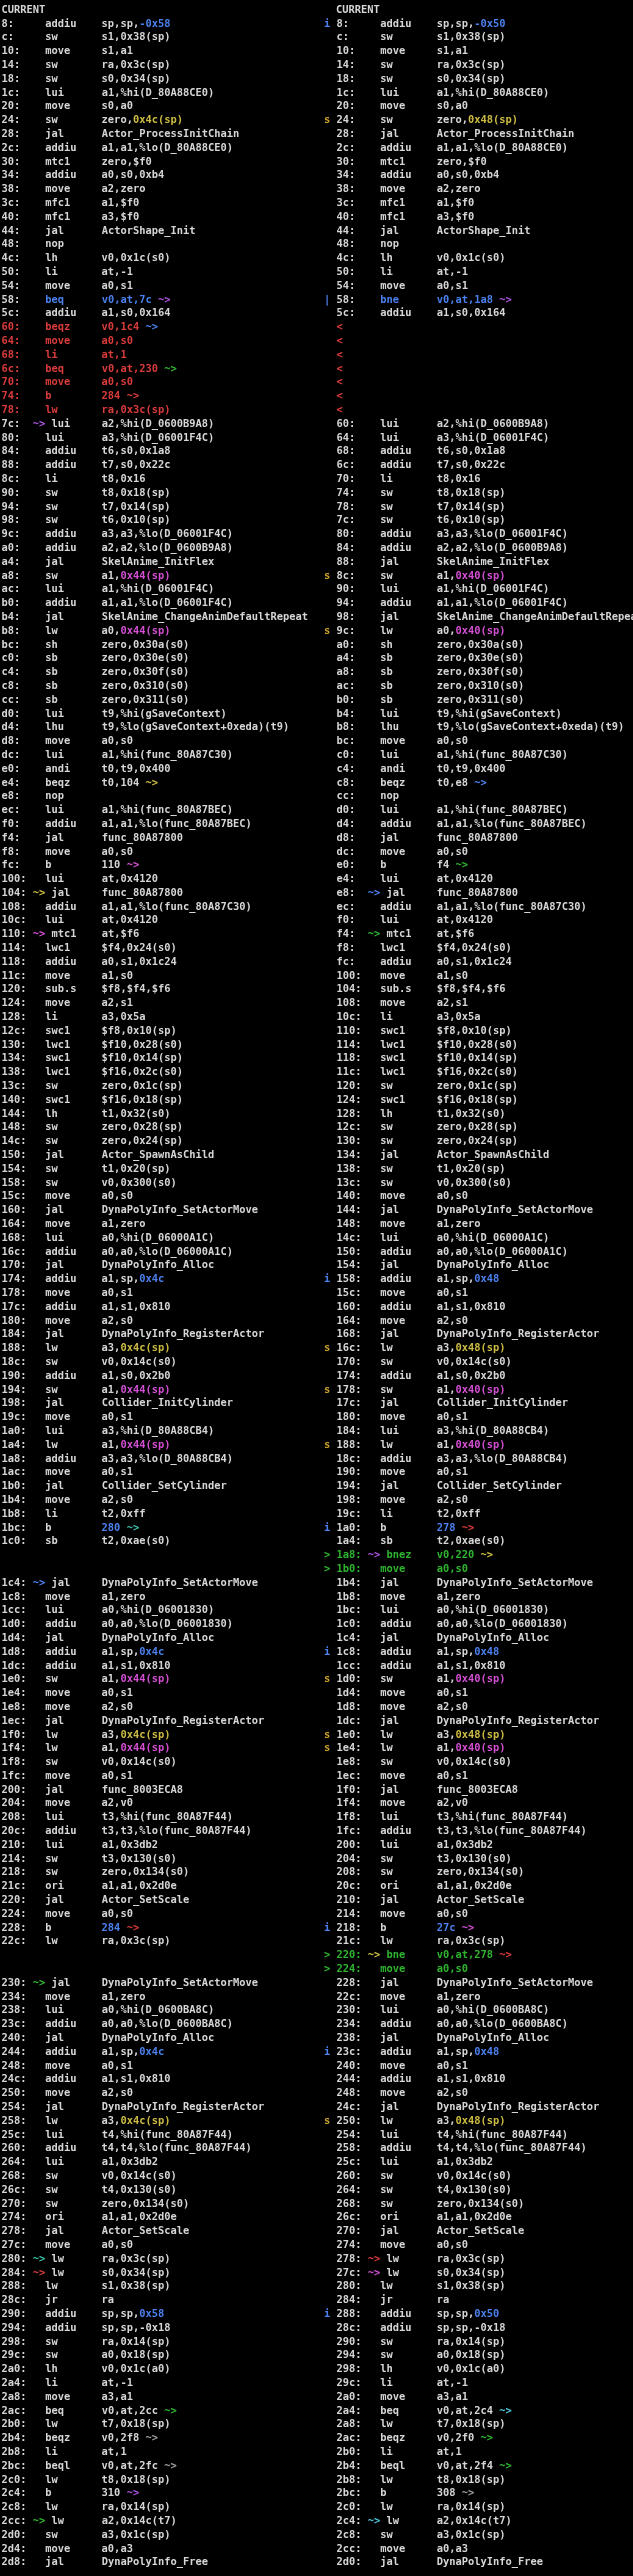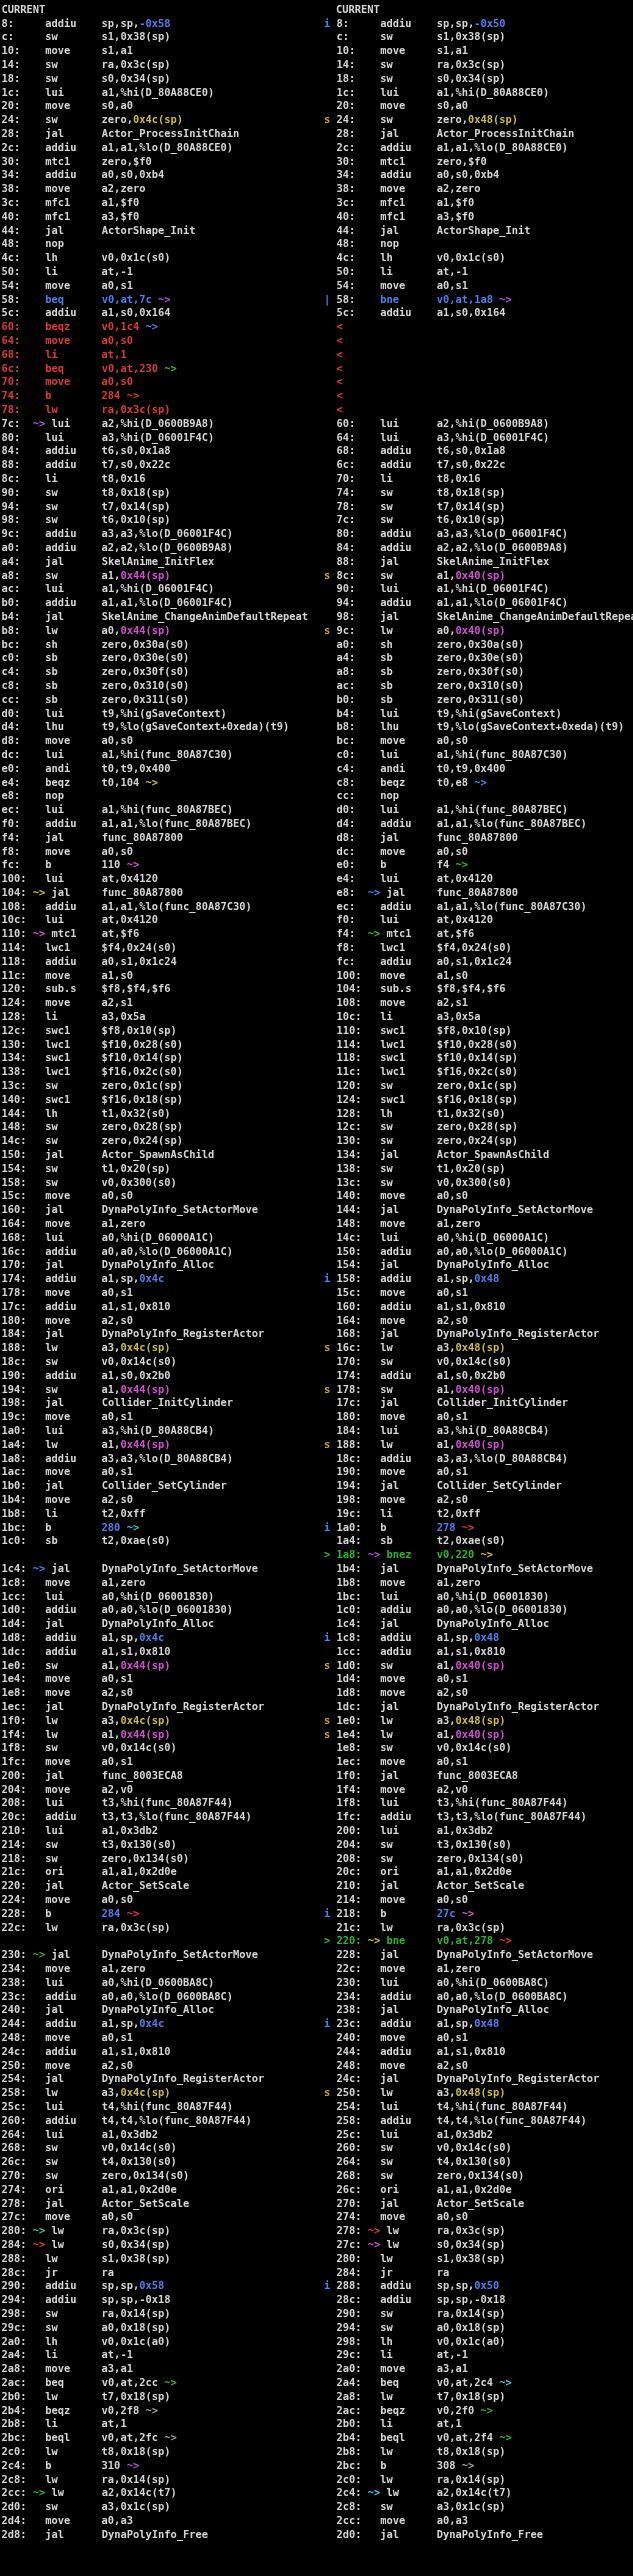--- a/index.html
+++ b/index.html
@@ -127,20 +127,21 @@
       <div class="row"><span class="cell cl"><span style="color: rgb(214, 214, 214);">1a0: </span><span style="color: rgb(214, 214, 214);">  </span><span style="color: rgb(214, 214, 214);">lui</span><span>      </span><span style="color: rgb(214, 214, 214);">a3,%hi(D_80A88CB4)</span></span><span class="cell cr"><span>  </span><span style="color: rgb(214, 214, 214);">184: </span><span style="color: rgb(214, 214, 214);">  </span><span style="color: rgb(214, 214, 214);">lui</span><span>      </span><span style="color: rgb(214, 214, 214);">a3,%hi(D_80A88CB4)</span></span></div>
       <div class="row"><span class="cell cl"><span style="color: rgb(214, 214, 214);">1a4: </span><span style="color: rgb(214, 214, 214);">  </span><span style="color: rgb(214, 214, 214);">lw</span><span>       </span><span style="color: rgb(214, 214, 214);">a1,</span><span style="color: rgb(212, 79, 212);">0x44(sp)</span></span><span class="cell cr"><span style="color: rgb(201, 162, 43);">s </span><span style="color: rgb(214, 214, 214);">188: </span><span style="color: rgb(214, 214, 214);">  </span><span style="color: rgb(214, 214, 214);">lw</span><span>       </span><span style="color: rgb(214, 214, 214);">a1,</span><span style="color: rgb(212, 79, 212);">0x40(sp)</span></span></div>
       <div class="row"><span class="cell cl"><span style="color: rgb(214, 214, 214);">1a8: </span><span style="color: rgb(214, 214, 214);">  </span><span style="color: rgb(214, 214, 214);">addiu</span><span>    </span><span style="color: rgb(214, 214, 214);">a3,a3,%lo(D_80A88CB4)</span></span><span class="cell cr"><span>  </span><span style="color: rgb(214, 214, 214);">18c: </span><span style="color: rgb(214, 214, 214);">  </span><span style="color: rgb(214, 214, 214);">addiu</span><span>    </span><span style="color: rgb(214, 214, 214);">a3,a3,%lo(D_80A88CB4)</span></span></div>
       <div class="row"><span class="cell cl"><span style="color: rgb(214, 214, 214);">1ac: </span><span style="color: rgb(214, 214, 214);">  </span><span style="color: rgb(214, 214, 214);">move</span><span>     </span><span style="color: rgb(214, 214, 214);">a0,s1</span></span><span class="cell cr"><span>  </span><span style="color: rgb(214, 214, 214);">190: </span><span style="color: rgb(214, 214, 214);">  </span><span style="color: rgb(214, 214, 214);">move</span><span>     </span><span style="color: rgb(214, 214, 214);">a0,s1</span></span></div>
       <div class="row"><span class="cell cl"><span style="color: rgb(214, 214, 214);">1b0: </span><span style="color: rgb(214, 214, 214);">  </span><span style="color: rgb(214, 214, 214);">jal</span><span>      </span><span style="color: rgb(214, 214, 214);">Collider_SetCylinder</span></span><span class="cell cr"><span>  </span><span style="color: rgb(214, 214, 214);">194: </span><span style="color: rgb(214, 214, 214);">  </span><span style="color: rgb(214, 214, 214);">jal</span><span>      </span><span style="color: rgb(214, 214, 214);">Collider_SetCylinder</span></span></div>
       <div class="row"><span class="cell cl"><span style="color: rgb(214, 214, 214);">1b4: </span><span style="color: rgb(214, 214, 214);">  </span><span style="color: rgb(214, 214, 214);">move</span><span>     </span><span style="color: rgb(214, 214, 214);">a2,s0</span></span><span class="cell cr"><span>  </span><span style="color: rgb(214, 214, 214);">198: </span><span style="color: rgb(214, 214, 214);">  </span><span style="color: rgb(214, 214, 214);">move</span><span>     </span><span style="color: rgb(214, 214, 214);">a2,s0</span></span></div>
       <div class="row"><span class="cell cl"><span style="color: rgb(214, 214, 214);">1b8: </span><span style="color: rgb(214, 214, 214);">  </span><span style="color: rgb(214, 214, 214);">li</span><span>       </span><span style="color: rgb(214, 214, 214);">t2,0xff</span></span><span class="cell cr"><span>  </span><span style="color: rgb(214, 214, 214);">19c: </span><span style="color: rgb(214, 214, 214);">  </span><span style="color: rgb(214, 214, 214);">li</span><span>       </span><span style="color: rgb(214, 214, 214);">t2,0xff</span></span></div>
       <div class="row"><span class="cell cl"><span style="color: rgb(214, 214, 214);">1bc: </span><span style="color: rgb(214, 214, 214);">  </span><span style="color: rgb(214, 214, 214);">b</span><span>        </span><span style="color: rgb(75, 128, 238);">280</span><span style="color: rgb(56, 191, 168);"> ~&gt;</span></span><span class="cell cr"><span style="color: rgb(75, 128, 238);">i </span><span style="color: rgb(214, 214, 214);">1a0: </span><span style="color: rgb(214, 214, 214);">  </span><span style="color: rgb(214, 214, 214);">b</span><span>        </span><span style="color: rgb(75, 128, 238);">278</span><span style="color: rgb(218, 59, 59);"> ~&gt;</span></span></div>
       <div class="row"><span class="cell cl"><span style="color: rgb(214, 214, 214);">1c0: </span><span style="color: rgb(214, 214, 214);">  </span><span style="color: rgb(214, 214, 214);">sb</span><span>       </span><span style="color: rgb(214, 214, 214);">t2,0xae(s0)</span></span><span class="cell cr"><span>  </span><span style="color: rgb(214, 214, 214);">1a4: </span><span style="color: rgb(214, 214, 214);">  </span><span style="color: rgb(214, 214, 214);">sb</span><span>       </span><span style="color: rgb(214, 214, 214);">t2,0xae(s0)</span></span></div>
       <div class="row"><span class="cell cl"></span><span class="cell cr"><span style="color: rgb(47, 180, 47);">&gt; </span><span style="color: rgb(47, 180, 47);">1a8: </span><span style="color: rgb(171, 83, 220);">~&gt; </span><span style="color: rgb(47, 180, 47);">bnez</span><span>    </span><span style="color: rgb(47, 180, 47);">v0,220</span><span style="color: rgb(205, 188, 66);"> ~&gt;</span></span></div>
+      <div class="row"><span class="cell cl"></span><span class="cell cr"><span style="color: rgb(47, 180, 47);">&gt; </span><span style="color: rgb(47, 180, 47);">1b0: </span><span style="color: rgb(47, 180, 47);">  </span><span style="color: rgb(47, 180, 47);">move</span><span>     </span><span style="color: rgb(47, 180, 47);">a0,s0</span></span></div>
       <div class="row"><span class="cell cl"><span style="color: rgb(214, 214, 214);">1c4: </span><span style="color: rgb(75, 128, 238);">~&gt; </span><span style="color: rgb(214, 214, 214);">jal</span><span>     </span><span style="color: rgb(214, 214, 214);">DynaPolyInfo_SetActorMove</span></span><span class="cell cr"><span>  </span><span style="color: rgb(214, 214, 214);">1b4: </span><span style="color: rgb(214, 214, 214);">  </span><span style="color: rgb(214, 214, 214);">jal</span><span>      </span><span style="color: rgb(214, 214, 214);">DynaPolyInfo_SetActorMove</span></span></div>
       <div class="row"><span class="cell cl"><span style="color: rgb(214, 214, 214);">1c8: </span><span style="color: rgb(214, 214, 214);">  </span><span style="color: rgb(214, 214, 214);">move</span><span>     </span><span style="color: rgb(214, 214, 214);">a1,zero</span></span><span class="cell cr"><span>  </span><span style="color: rgb(214, 214, 214);">1b8: </span><span style="color: rgb(214, 214, 214);">  </span><span style="color: rgb(214, 214, 214);">move</span><span>     </span><span style="color: rgb(214, 214, 214);">a1,zero</span></span></div>
       <div class="row"><span class="cell cl"><span style="color: rgb(214, 214, 214);">1cc: </span><span style="color: rgb(214, 214, 214);">  </span><span style="color: rgb(214, 214, 214);">lui</span><span>      </span><span style="color: rgb(214, 214, 214);">a0,%hi(D_06001830)</span></span><span class="cell cr"><span>  </span><span style="color: rgb(214, 214, 214);">1bc: </span><span style="color: rgb(214, 214, 214);">  </span><span style="color: rgb(214, 214, 214);">lui</span><span>      </span><span style="color: rgb(214, 214, 214);">a0,%hi(D_06001830)</span></span></div>
       <div class="row"><span class="cell cl"><span style="color: rgb(214, 214, 214);">1d0: </span><span style="color: rgb(214, 214, 214);">  </span><span style="color: rgb(214, 214, 214);">addiu</span><span>    </span><span style="color: rgb(214, 214, 214);">a0,a0,%lo(D_06001830)</span></span><span class="cell cr"><span>  </span><span style="color: rgb(214, 214, 214);">1c0: </span><span style="color: rgb(214, 214, 214);">  </span><span style="color: rgb(214, 214, 214);">addiu</span><span>    </span><span style="color: rgb(214, 214, 214);">a0,a0,%lo(D_06001830)</span></span></div>
       <div class="row"><span class="cell cl"><span style="color: rgb(214, 214, 214);">1d4: </span><span style="color: rgb(214, 214, 214);">  </span><span style="color: rgb(214, 214, 214);">jal</span><span>      </span><span style="color: rgb(214, 214, 214);">DynaPolyInfo_Alloc</span></span><span class="cell cr"><span>  </span><span style="color: rgb(214, 214, 214);">1c4: </span><span style="color: rgb(214, 214, 214);">  </span><span style="color: rgb(214, 214, 214);">jal</span><span>      </span><span style="color: rgb(214, 214, 214);">DynaPolyInfo_Alloc</span></span></div>
       <div class="row"><span class="cell cl"><span style="color: rgb(214, 214, 214);">1d8: </span><span style="color: rgb(214, 214, 214);">  </span><span style="color: rgb(214, 214, 214);">addiu</span><span>    </span><span style="color: rgb(214, 214, 214);">a1,sp,</span><span style="color: rgb(75, 128, 238);">0x4c</span></span><span class="cell cr"><span style="color: rgb(75, 128, 238);">i </span><span style="color: rgb(214, 214, 214);">1c8: </span><span style="color: rgb(214, 214, 214);">  </span><span style="color: rgb(214, 214, 214);">addiu</span><span>    </span><span style="color: rgb(214, 214, 214);">a1,sp,</span><span style="color: rgb(75, 128, 238);">0x48</span></span></div>
       <div class="row"><span class="cell cl"><span style="color: rgb(214, 214, 214);">1dc: </span><span style="color: rgb(214, 214, 214);">  </span><span style="color: rgb(214, 214, 214);">addiu</span><span>    </span><span style="color: rgb(214, 214, 214);">a1,s1,0x810</span></span><span class="cell cr"><span>  </span><span style="color: rgb(214, 214, 214);">1cc: </span><span style="color: rgb(214, 214, 214);">  </span><span style="color: rgb(214, 214, 214);">addiu</span><span>    </span><span style="color: rgb(214, 214, 214);">a1,s1,0x810</span></span></div>
       <div class="row"><span class="cell cl"><span style="color: rgb(214, 214, 214);">1e0: </span><span style="color: rgb(214, 214, 214);">  </span><span style="color: rgb(214, 214, 214);">sw</span><span>       </span><span style="color: rgb(214, 214, 214);">a1,</span><span style="color: rgb(212, 79, 212);">0x44(sp)</span></span><span class="cell cr"><span style="color: rgb(201, 162, 43);">s </span><span style="color: rgb(214, 214, 214);">1d0: </span><span style="color: rgb(214, 214, 214);">  </span><span style="color: rgb(214, 214, 214);">sw</span><span>       </span><span style="color: rgb(214, 214, 214);">a1,</span><span style="color: rgb(212, 79, 212);">0x40(sp)</span></span></div>
       <div class="row"><span class="cell cl"><span style="color: rgb(214, 214, 214);">1e4: </span><span style="color: rgb(214, 214, 214);">  </span><span style="color: rgb(214, 214, 214);">move</span><span>     </span><span style="color: rgb(214, 214, 214);">a0,s1</span></span><span class="cell cr"><span>  </span><span style="color: rgb(214, 214, 214);">1d4: </span><span style="color: rgb(214, 214, 214);">  </span><span style="color: rgb(214, 214, 214);">move</span><span>     </span><span style="color: rgb(214, 214, 214);">a0,s1</span></span></div>
       <div class="row"><span class="cell cl"><span style="color: rgb(214, 214, 214);">1e8: </span><span style="color: rgb(214, 214, 214);">  </span><span style="color: rgb(214, 214, 214);">move</span><span>     </span><span style="color: rgb(214, 214, 214);">a2,s0</span></span><span class="cell cr"><span>  </span><span style="color: rgb(214, 214, 214);">1d8: </span><span style="color: rgb(214, 214, 214);">  </span><span style="color: rgb(214, 214, 214);">move</span><span>     </span><span style="color: rgb(214, 214, 214);">a2,s0</span></span></div>
@@ -155,20 +156,21 @@
       <div class="row"><span class="cell cl"><span style="color: rgb(214, 214, 214);">20c: </span><span style="color: rgb(214, 214, 214);">  </span><span style="color: rgb(214, 214, 214);">addiu</span><span>    </span><span style="color: rgb(214, 214, 214);">t3,t3,%lo(func_80A87F44)</span></span><span class="cell cr"><span>  </span><span style="color: rgb(214, 214, 214);">1fc: </span><span style="color: rgb(214, 214, 214);">  </span><span style="color: rgb(214, 214, 214);">addiu</span><span>    </span><span style="color: rgb(214, 214, 214);">t3,t3,%lo(func_80A87F44)</span></span></div>
       <div class="row"><span class="cell cl"><span style="color: rgb(214, 214, 214);">210: </span><span style="color: rgb(214, 214, 214);">  </span><span style="color: rgb(214, 214, 214);">lui</span><span>      </span><span style="color: rgb(214, 214, 214);">a1,0x3db2</span></span><span class="cell cr"><span>  </span><span style="color: rgb(214, 214, 214);">200: </span><span style="color: rgb(214, 214, 214);">  </span><span style="color: rgb(214, 214, 214);">lui</span><span>      </span><span style="color: rgb(214, 214, 214);">a1,0x3db2</span></span></div>
       <div class="row"><span class="cell cl"><span style="color: rgb(214, 214, 214);">214: </span><span style="color: rgb(214, 214, 214);">  </span><span style="color: rgb(214, 214, 214);">sw</span><span>       </span><span style="color: rgb(214, 214, 214);">t3,0x130(s0)</span></span><span class="cell cr"><span>  </span><span style="color: rgb(214, 214, 214);">204: </span><span style="color: rgb(214, 214, 214);">  </span><span style="color: rgb(214, 214, 214);">sw</span><span>       </span><span style="color: rgb(214, 214, 214);">t3,0x130(s0)</span></span></div>
       <div class="row"><span class="cell cl"><span style="color: rgb(214, 214, 214);">218: </span><span style="color: rgb(214, 214, 214);">  </span><span style="color: rgb(214, 214, 214);">sw</span><span>       </span><span style="color: rgb(214, 214, 214);">zero,0x134(s0)</span></span><span class="cell cr"><span>  </span><span style="color: rgb(214, 214, 214);">208: </span><span style="color: rgb(214, 214, 214);">  </span><span style="color: rgb(214, 214, 214);">sw</span><span>       </span><span style="color: rgb(214, 214, 214);">zero,0x134(s0)</span></span></div>
       <div class="row"><span class="cell cl"><span style="color: rgb(214, 214, 214);">21c: </span><span style="color: rgb(214, 214, 214);">  </span><span style="color: rgb(214, 214, 214);">ori</span><span>      </span><span style="color: rgb(214, 214, 214);">a1,a1,0x2d0e</span></span><span class="cell cr"><span>  </span><span style="color: rgb(214, 214, 214);">20c: </span><span style="color: rgb(214, 214, 214);">  </span><span style="color: rgb(214, 214, 214);">ori</span><span>      </span><span style="color: rgb(214, 214, 214);">a1,a1,0x2d0e</span></span></div>
       <div class="row"><span class="cell cl"><span style="color: rgb(214, 214, 214);">220: </span><span style="color: rgb(214, 214, 214);">  </span><span style="color: rgb(214, 214, 214);">jal</span><span>      </span><span style="color: rgb(214, 214, 214);">Actor_SetScale</span></span><span class="cell cr"><span>  </span><span style="color: rgb(214, 214, 214);">210: </span><span style="color: rgb(214, 214, 214);">  </span><span style="color: rgb(214, 214, 214);">jal</span><span>      </span><span style="color: rgb(214, 214, 214);">Actor_SetScale</span></span></div>
       <div class="row"><span class="cell cl"><span style="color: rgb(214, 214, 214);">224: </span><span style="color: rgb(214, 214, 214);">  </span><span style="color: rgb(214, 214, 214);">move</span><span>     </span><span style="color: rgb(214, 214, 214);">a0,s0</span></span><span class="cell cr"><span>  </span><span style="color: rgb(214, 214, 214);">214: </span><span style="color: rgb(214, 214, 214);">  </span><span style="color: rgb(214, 214, 214);">move</span><span>     </span><span style="color: rgb(214, 214, 214);">a0,s0</span></span></div>
       <div class="row"><span class="cell cl"><span style="color: rgb(214, 214, 214);">228: </span><span style="color: rgb(214, 214, 214);">  </span><span style="color: rgb(214, 214, 214);">b</span><span>        </span><span style="color: rgb(75, 128, 238);">284</span><span style="color: rgb(218, 59, 59);"> ~&gt;</span></span><span class="cell cr"><span style="color: rgb(75, 128, 238);">i </span><span style="color: rgb(214, 214, 214);">218: </span><span style="color: rgb(214, 214, 214);">  </span><span style="color: rgb(214, 214, 214);">b</span><span>        </span><span style="color: rgb(75, 128, 238);">27c</span><span style="color: rgb(212, 79, 212);"> ~&gt;</span></span></div>
       <div class="row"><span class="cell cl"><span style="color: rgb(214, 214, 214);">22c: </span><span style="color: rgb(214, 214, 214);">  </span><span style="color: rgb(214, 214, 214);">lw</span><span>       </span><span style="color: rgb(214, 214, 214);">ra,0x3c(sp)</span></span><span class="cell cr"><span>  </span><span style="color: rgb(214, 214, 214);">21c: </span><span style="color: rgb(214, 214, 214);">  </span><span style="color: rgb(214, 214, 214);">lw</span><span>       </span><span style="color: rgb(214, 214, 214);">ra,0x3c(sp)</span></span></div>
       <div class="row"><span class="cell cl"></span><span class="cell cr"><span style="color: rgb(47, 180, 47);">&gt; </span><span style="color: rgb(47, 180, 47);">220: </span><span style="color: rgb(205, 188, 66);">~&gt; </span><span style="color: rgb(47, 180, 47);">bne</span><span>     </span><span style="color: rgb(47, 180, 47);">v0,at,278</span><span style="color: rgb(218, 59, 59);"> ~&gt;</span></span></div>
+      <div class="row"><span class="cell cl"></span><span class="cell cr"><span style="color: rgb(47, 180, 47);">&gt; </span><span style="color: rgb(47, 180, 47);">224: </span><span style="color: rgb(47, 180, 47);">  </span><span style="color: rgb(47, 180, 47);">move</span><span>     </span><span style="color: rgb(47, 180, 47);">a0,s0</span></span></div>
       <div class="row"><span class="cell cl"><span style="color: rgb(214, 214, 214);">230: </span><span style="color: rgb(47, 180, 47);">~&gt; </span><span style="color: rgb(214, 214, 214);">jal</span><span>     </span><span style="color: rgb(214, 214, 214);">DynaPolyInfo_SetActorMove</span></span><span class="cell cr"><span>  </span><span style="color: rgb(214, 214, 214);">228: </span><span style="color: rgb(214, 214, 214);">  </span><span style="color: rgb(214, 214, 214);">jal</span><span>      </span><span style="color: rgb(214, 214, 214);">DynaPolyInfo_SetActorMove</span></span></div>
       <div class="row"><span class="cell cl"><span style="color: rgb(214, 214, 214);">234: </span><span style="color: rgb(214, 214, 214);">  </span><span style="color: rgb(214, 214, 214);">move</span><span>     </span><span style="color: rgb(214, 214, 214);">a1,zero</span></span><span class="cell cr"><span>  </span><span style="color: rgb(214, 214, 214);">22c: </span><span style="color: rgb(214, 214, 214);">  </span><span style="color: rgb(214, 214, 214);">move</span><span>     </span><span style="color: rgb(214, 214, 214);">a1,zero</span></span></div>
       <div class="row"><span class="cell cl"><span style="color: rgb(214, 214, 214);">238: </span><span style="color: rgb(214, 214, 214);">  </span><span style="color: rgb(214, 214, 214);">lui</span><span>      </span><span style="color: rgb(214, 214, 214);">a0,%hi(D_0600BA8C)</span></span><span class="cell cr"><span>  </span><span style="color: rgb(214, 214, 214);">230: </span><span style="color: rgb(214, 214, 214);">  </span><span style="color: rgb(214, 214, 214);">lui</span><span>      </span><span style="color: rgb(214, 214, 214);">a0,%hi(D_0600BA8C)</span></span></div>
       <div class="row"><span class="cell cl"><span style="color: rgb(214, 214, 214);">23c: </span><span style="color: rgb(214, 214, 214);">  </span><span style="color: rgb(214, 214, 214);">addiu</span><span>    </span><span style="color: rgb(214, 214, 214);">a0,a0,%lo(D_0600BA8C)</span></span><span class="cell cr"><span>  </span><span style="color: rgb(214, 214, 214);">234: </span><span style="color: rgb(214, 214, 214);">  </span><span style="color: rgb(214, 214, 214);">addiu</span><span>    </span><span style="color: rgb(214, 214, 214);">a0,a0,%lo(D_0600BA8C)</span></span></div>
       <div class="row"><span class="cell cl"><span style="color: rgb(214, 214, 214);">240: </span><span style="color: rgb(214, 214, 214);">  </span><span style="color: rgb(214, 214, 214);">jal</span><span>      </span><span style="color: rgb(214, 214, 214);">DynaPolyInfo_Alloc</span></span><span class="cell cr"><span>  </span><span style="color: rgb(214, 214, 214);">238: </span><span style="color: rgb(214, 214, 214);">  </span><span style="color: rgb(214, 214, 214);">jal</span><span>      </span><span style="color: rgb(214, 214, 214);">DynaPolyInfo_Alloc</span></span></div>
       <div class="row"><span class="cell cl"><span style="color: rgb(214, 214, 214);">244: </span><span style="color: rgb(214, 214, 214);">  </span><span style="color: rgb(214, 214, 214);">addiu</span><span>    </span><span style="color: rgb(214, 214, 214);">a1,sp,</span><span style="color: rgb(75, 128, 238);">0x4c</span></span><span class="cell cr"><span style="color: rgb(75, 128, 238);">i </span><span style="color: rgb(214, 214, 214);">23c: </span><span style="color: rgb(214, 214, 214);">  </span><span style="color: rgb(214, 214, 214);">addiu</span><span>    </span><span style="color: rgb(214, 214, 214);">a1,sp,</span><span style="color: rgb(75, 128, 238);">0x48</span></span></div>
       <div class="row"><span class="cell cl"><span style="color: rgb(214, 214, 214);">248: </span><span style="color: rgb(214, 214, 214);">  </span><span style="color: rgb(214, 214, 214);">move</span><span>     </span><span style="color: rgb(214, 214, 214);">a0,s1</span></span><span class="cell cr"><span>  </span><span style="color: rgb(214, 214, 214);">240: </span><span style="color: rgb(214, 214, 214);">  </span><span style="color: rgb(214, 214, 214);">move</span><span>     </span><span style="color: rgb(214, 214, 214);">a0,s1</span></span></div>
       <div class="row"><span class="cell cl"><span style="color: rgb(214, 214, 214);">24c: </span><span style="color: rgb(214, 214, 214);">  </span><span style="color: rgb(214, 214, 214);">addiu</span><span>    </span><span style="color: rgb(214, 214, 214);">a1,s1,0x810</span></span><span class="cell cr"><span>  </span><span style="color: rgb(214, 214, 214);">244: </span><span style="color: rgb(214, 214, 214);">  </span><span style="color: rgb(214, 214, 214);">addiu</span><span>    </span><span style="color: rgb(214, 214, 214);">a1,s1,0x810</span></span></div>
       <div class="row"><span class="cell cl"><span style="color: rgb(214, 214, 214);">250: </span><span style="color: rgb(214, 214, 214);">  </span><span style="color: rgb(214, 214, 214);">move</span><span>     </span><span style="color: rgb(214, 214, 214);">a2,s0</span></span><span class="cell cr"><span>  </span><span style="color: rgb(214, 214, 214);">248: </span><span style="color: rgb(214, 214, 214);">  </span><span style="color: rgb(214, 214, 214);">move</span><span>     </span><span style="color: rgb(214, 214, 214);">a2,s0</span></span></div>
       <div class="row"><span class="cell cl"><span style="color: rgb(214, 214, 214);">254: </span><span style="color: rgb(214, 214, 214);">  </span><span style="color: rgb(214, 214, 214);">jal</span><span>      </span><span style="color: rgb(214, 214, 214);">DynaPolyInfo_RegisterActor</span></span><span class="cell cr"><span>  </span><span style="color: rgb(214, 214, 214);">24c: </span><span style="color: rgb(214, 214, 214);">  </span><span style="color: rgb(214, 214, 214);">jal</span><span>      </span><span style="color: rgb(214, 214, 214);">DynaPolyInfo_RegisterActor</span></span></div>

